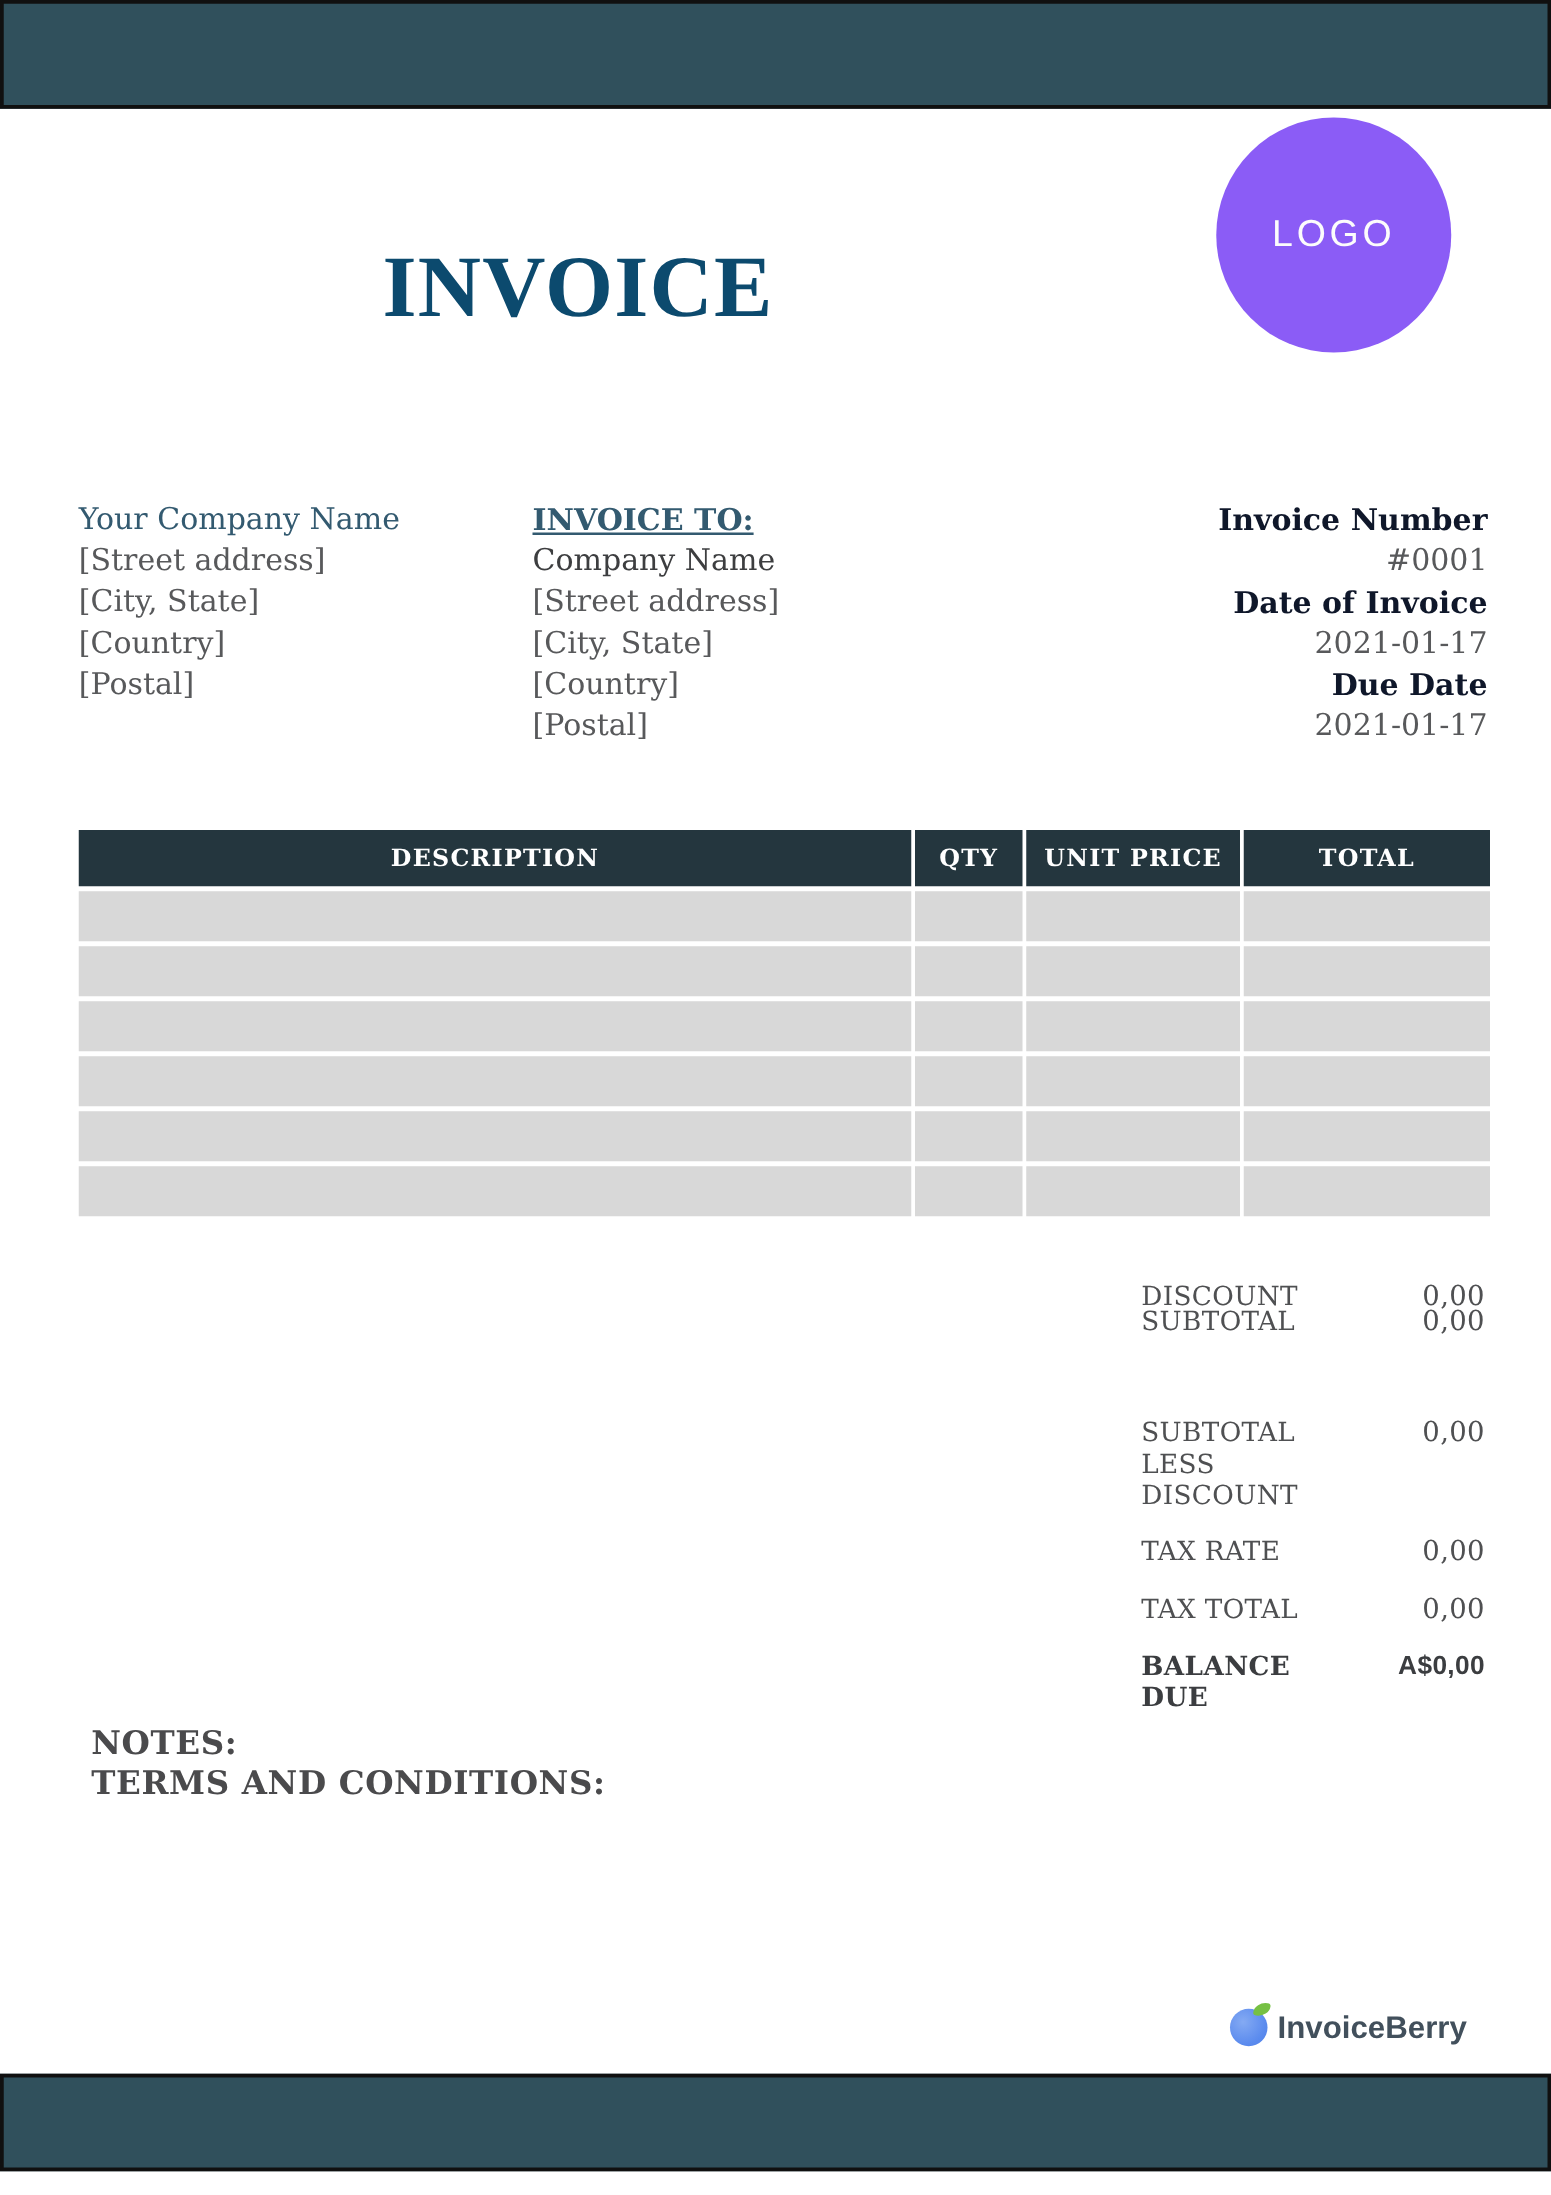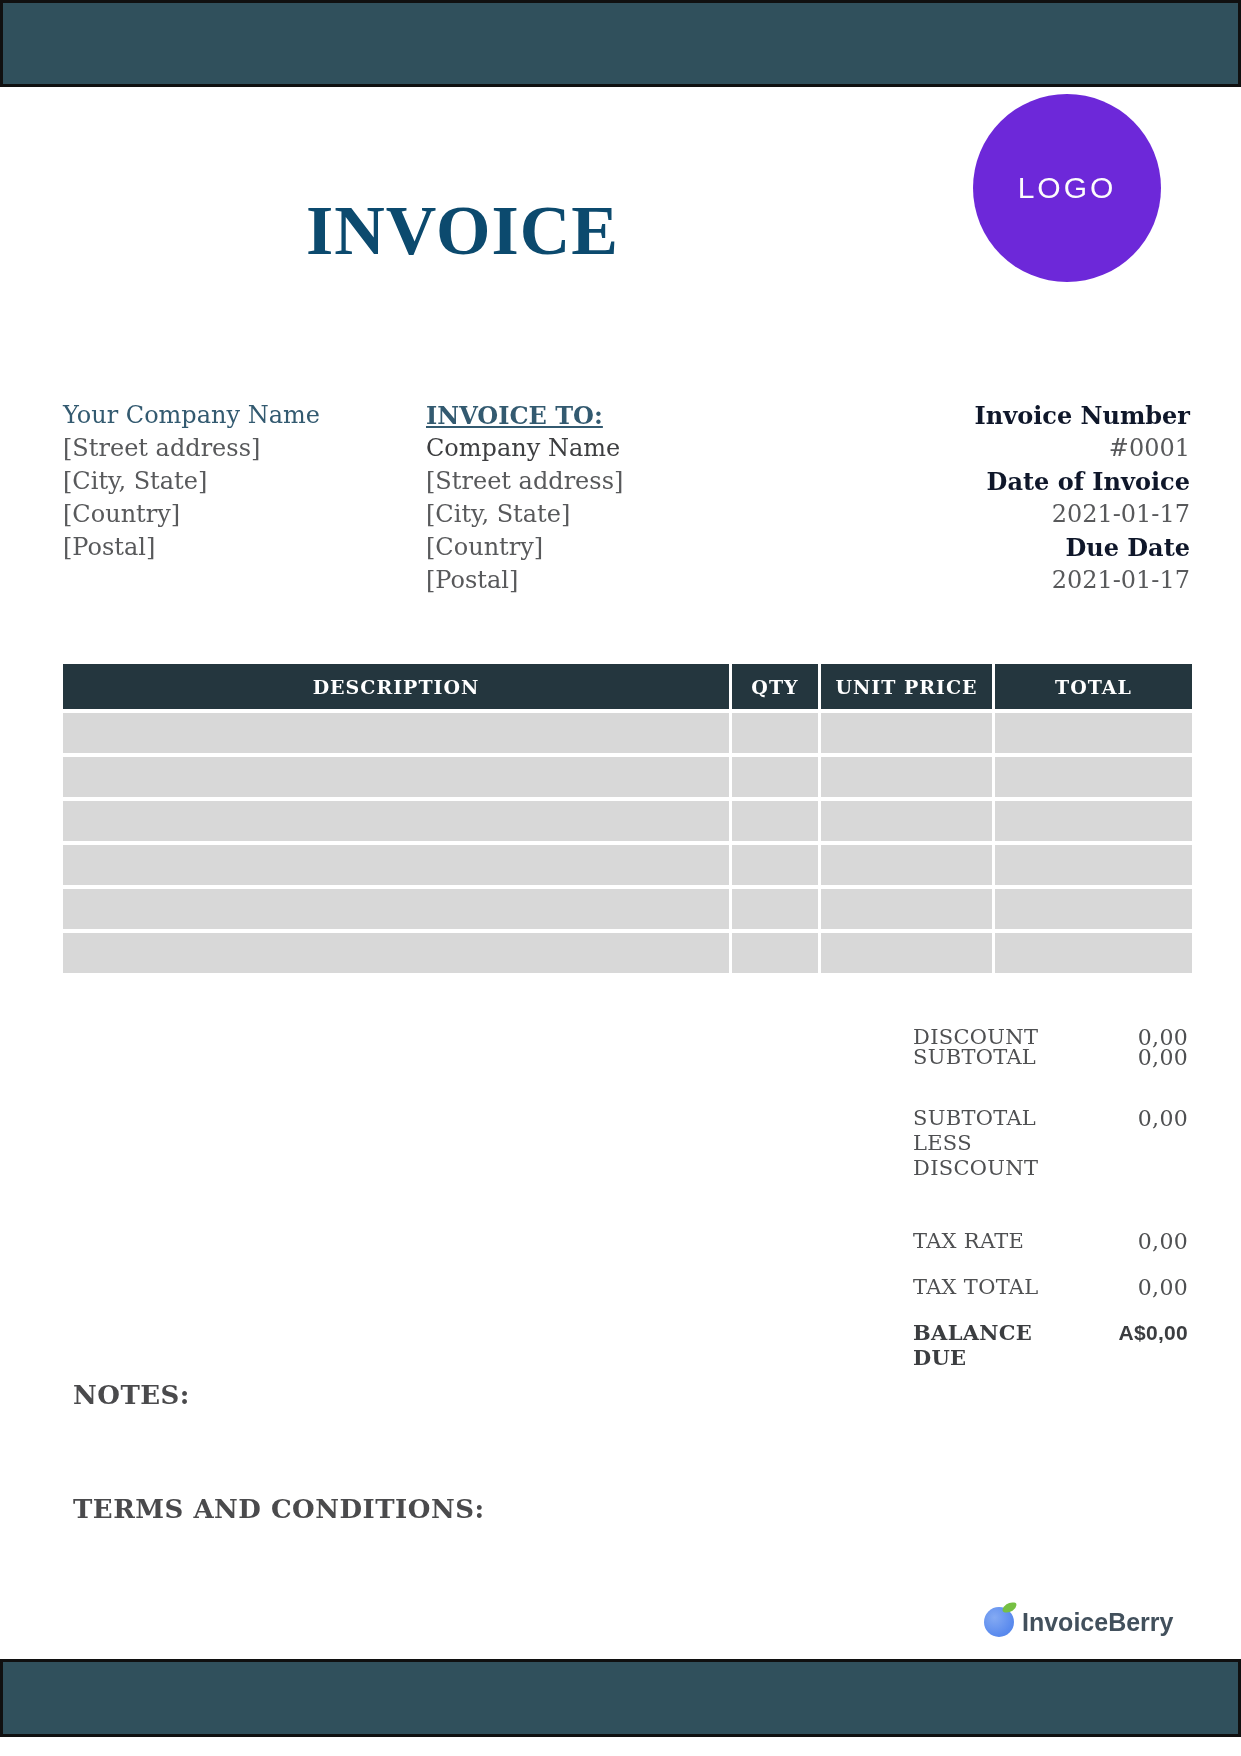--- a/index.html
+++ b/index.html
@@ -25,21 +25,21 @@
     position:absolute;left:306px;top:196px;
     font-family:"Liberation Serif","DejaVu Serif",serif;
     font-size:70px;font-weight:600;color:#0c4a6e;
     letter-spacing:1px;line-height:1;
   }
 
   
   .logo-circle{
     position:absolute;left:973px;top:94px;
     width:188px;height:188px;border-radius:50%;
-    background:#6d28d9;
+    background:#8b5cf6;
     display:flex;align-items:center;justify-content:center;
   }
   .logo-circle span{
     font-family:"Liberation Sans","DejaVu Sans",sans-serif;
     font-size:30px;color:#fcfcfc;letter-spacing:3px;font-weight:400;
   }
 
   
   .info-col{position:absolute;top:399px;font-size:24px;line-height:33px;color:#58595b;}
   .info-col.c1{left:63px;width:320px;}
@@ -82,21 +82,21 @@
     font-family:"Liberation Sans","DejaVu Sans",sans-serif;
     font-weight:bold;font-size:21px;color:#3b3d40;
   }
 
   
   .section-head{
     position:absolute;left:73px;
     font-size:26px;font-weight:bold;color:#4a4a4c;letter-spacing:0.5px;
   }
   .section-head.notes{top:1380px;}
-  .section-head.terms{top:1494px;}
+  .section-head.terms{top:1412px;}
 
   
   .brand{position:absolute;left:984px;top:1602px;height:40px;}
   .berry{
     position:absolute;left:0;top:5px;width:30px;height:30px;border-radius:50%;
     background:radial-gradient(circle at 35% 35%, #84aaf3 0%, #5b8bee 65%, #4f80e8 100%);
   }
   .leaf{
     position:absolute;left:19px;top:0px;width:13px;height:11px;
     background:#76c043;border-radius:80% 20% 80% 20%;
@@ -212,21 +212,21 @@
   <div class="bar bottom"></div>
 
 <div class="totals-row" style="top: 1045px;">
       <div class="t-label" style="display: inline-block;">SUBTOTAL</div>
       <div class="t-value" style="display: inline-block;">0,00</div>
     </div>
     <div class="totals-row" style="top: 1025px;">
       <div class="t-label" style="display: inline-block;">DISCOUNT</div>
       <div class="t-value" style="display: inline-block;">0,00</div>
     </div>
-    <div class="totals-row wrap" style="top: 1106px;">
+    <div class="totals-row wrap" style="top: 1134px;">
       <div class="t-label" style="display: inline-block;">SUBTOTAL LESS DISCOUNT</div>
       <div class="t-value" style="display: inline-block;">0,00</div>
     </div>
     <div class="totals-row" style="top: 1229px; gap: 12px;">
       <div class="t-label" style="display: inline-block;">TAX RATE</div>
       <div class="t-value" style="display: inline-block;">0,00</div>
     </div>
     <div class="totals-row" style="top: 1275px;">
       <div class="t-label" style="display: inline-block;">TAX TOTAL</div>
       <div class="t-value" style="display: inline-block;">0,00</div>

